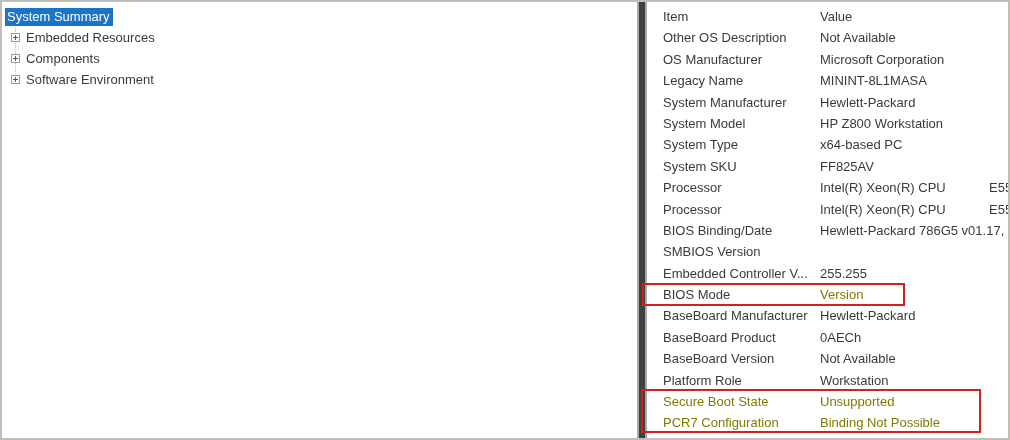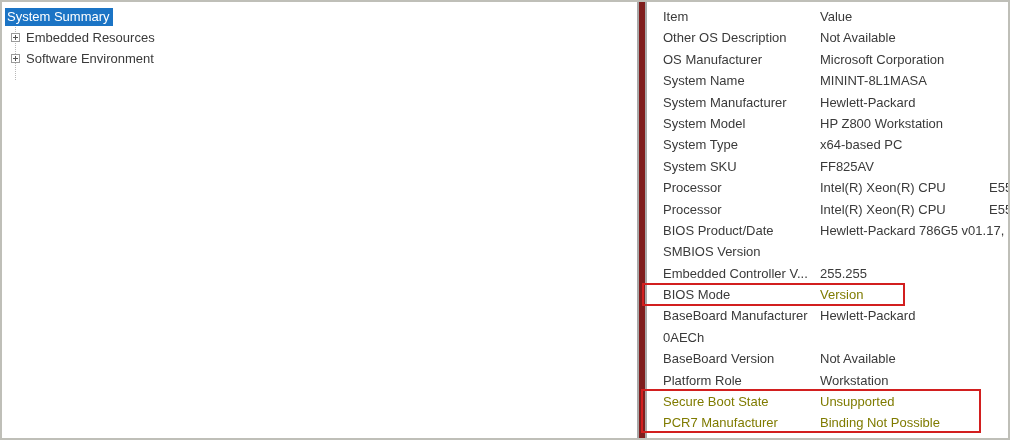--- a/index.html
+++ b/index.html
@@ -13,21 +13,21 @@
   }
   *{margin:0;padding:0;box-sizing:border-box;}
   body{
     font-family:"Liberation Sans","DejaVu Sans",sans-serif;
     background:#ffffff;
     width:1010px;height:440px;overflow:hidden;
   }
   .screen{
     position:relative;
     width:1010px;height:440px;
-    background:#7f1d1d;
+    background:#404040;
     border:2px solid var(--outer-border);
     overflow:hidden;
     font-size:13px;
     color:var(--text);
   }
   
   .left-panel{
     position:absolute;left:0;top:0;bottom:0;width:637px;
     border-right:2px solid var(--panel-border);
     background:#fff;
@@ -108,40 +108,41 @@
 </style>
 </head>
 <body>
 
 <div class="screen">
 
   <div class="left-panel">
     <div class="tree" id="tree">
         <div class="tree-row"><span class="tree-label selected">System Summary</span></div>
         <div class="tree-row"><span class="expander"></span><span class="tree-label">Embedded Resources</span></div>
+        <div class="tree-row"><span class="expander"></span><span class="tree-label">Components</span></div>
         <div class="tree-row"><span class="expander"></span><span class="tree-label">Software Environment</span></div>
       </div>
   </div>
 
   <div class="right-panel">
     <div class="row">
       <div class="cell">Item</div>
       <div class="cell">Value</div>
     </div>
     <div id="rows">
         <div class="row">
           <div class="cell">Other OS Description</div>
           <div class="cell">Not Available</div>
         </div>
         <div class="row">
           <div class="cell">OS Manufacturer</div>
           <div class="cell">Microsoft Corporation</div>
         </div>
         <div class="row">
-          <div class="cell">System Name</div>
+          <div class="cell">Legacy Name</div>
           <div class="cell">MININT-8L1MASA</div>
         </div>
         <div class="row">
           <div class="cell">System Manufacturer</div>
           <div class="cell">Hewlett-Packard</div>
         </div>
         <div class="row">
           <div class="cell">System Model</div>
           <div class="cell">HP Z800 Workstation</div>
         </div>
@@ -155,55 +156,56 @@
         </div>
         <div class="row">
           <div class="cell">Processor</div>
           <div class="cell">Intel(R) Xeon(R) CPU            E5506</div>
         </div>
         <div class="row">
           <div class="cell">Processor</div>
           <div class="cell">Intel(R) Xeon(R) CPU            E5506</div>
         </div>
         <div class="row">
-          <div class="cell">BIOS Product/Date</div>
+          <div class="cell">BIOS Binding/Date</div>
           <div class="cell">Hewlett-Packard 786G5 v01.17, 8/2</div>
         </div>
         <div class="row">
           <div class="cell">SMBIOS Version</div>
         </div>
         <div class="row">
           <div class="cell">Embedded Controller V...</div>
           <div class="cell">255.255</div>
         </div>
         <div class="row">
           <div class="cell">BIOS Mode</div>
           <div class="cell emphasis">Version</div>
         </div>
         <div class="row">
           <div class="cell">BaseBoard Manufacturer</div>
           <div class="cell">Hewlett-Packard</div>
         </div>
         <div class="row">
+          <div class="cell">BaseBoard Product</div>
           <div class="cell">0AECh</div>
         </div>
         <div class="row">
           <div class="cell">BaseBoard Version</div>
           <div class="cell">Not Available</div>
         </div>
         <div class="row">
           <div class="cell">Platform Role</div>
           <div class="cell">Workstation</div>
         </div>
         <div class="row">
           <div class="cell emphasis">Secure Boot State</div>
           <div class="cell emphasis">Unsupported</div>
         </div>
         <div class="row">
-          <div class="cell emphasis">PCR7 Manufacturer</div>
+          <div class="cell emphasis">PCR7 Configuration</div>
           <div class="cell emphasis">Binding Not Possible</div>
         </div>
       </div>
   </div>
 
   <div class="annotation box-bios"></div>
   <div class="annotation box-secure"></div>
 
 </div>
 

